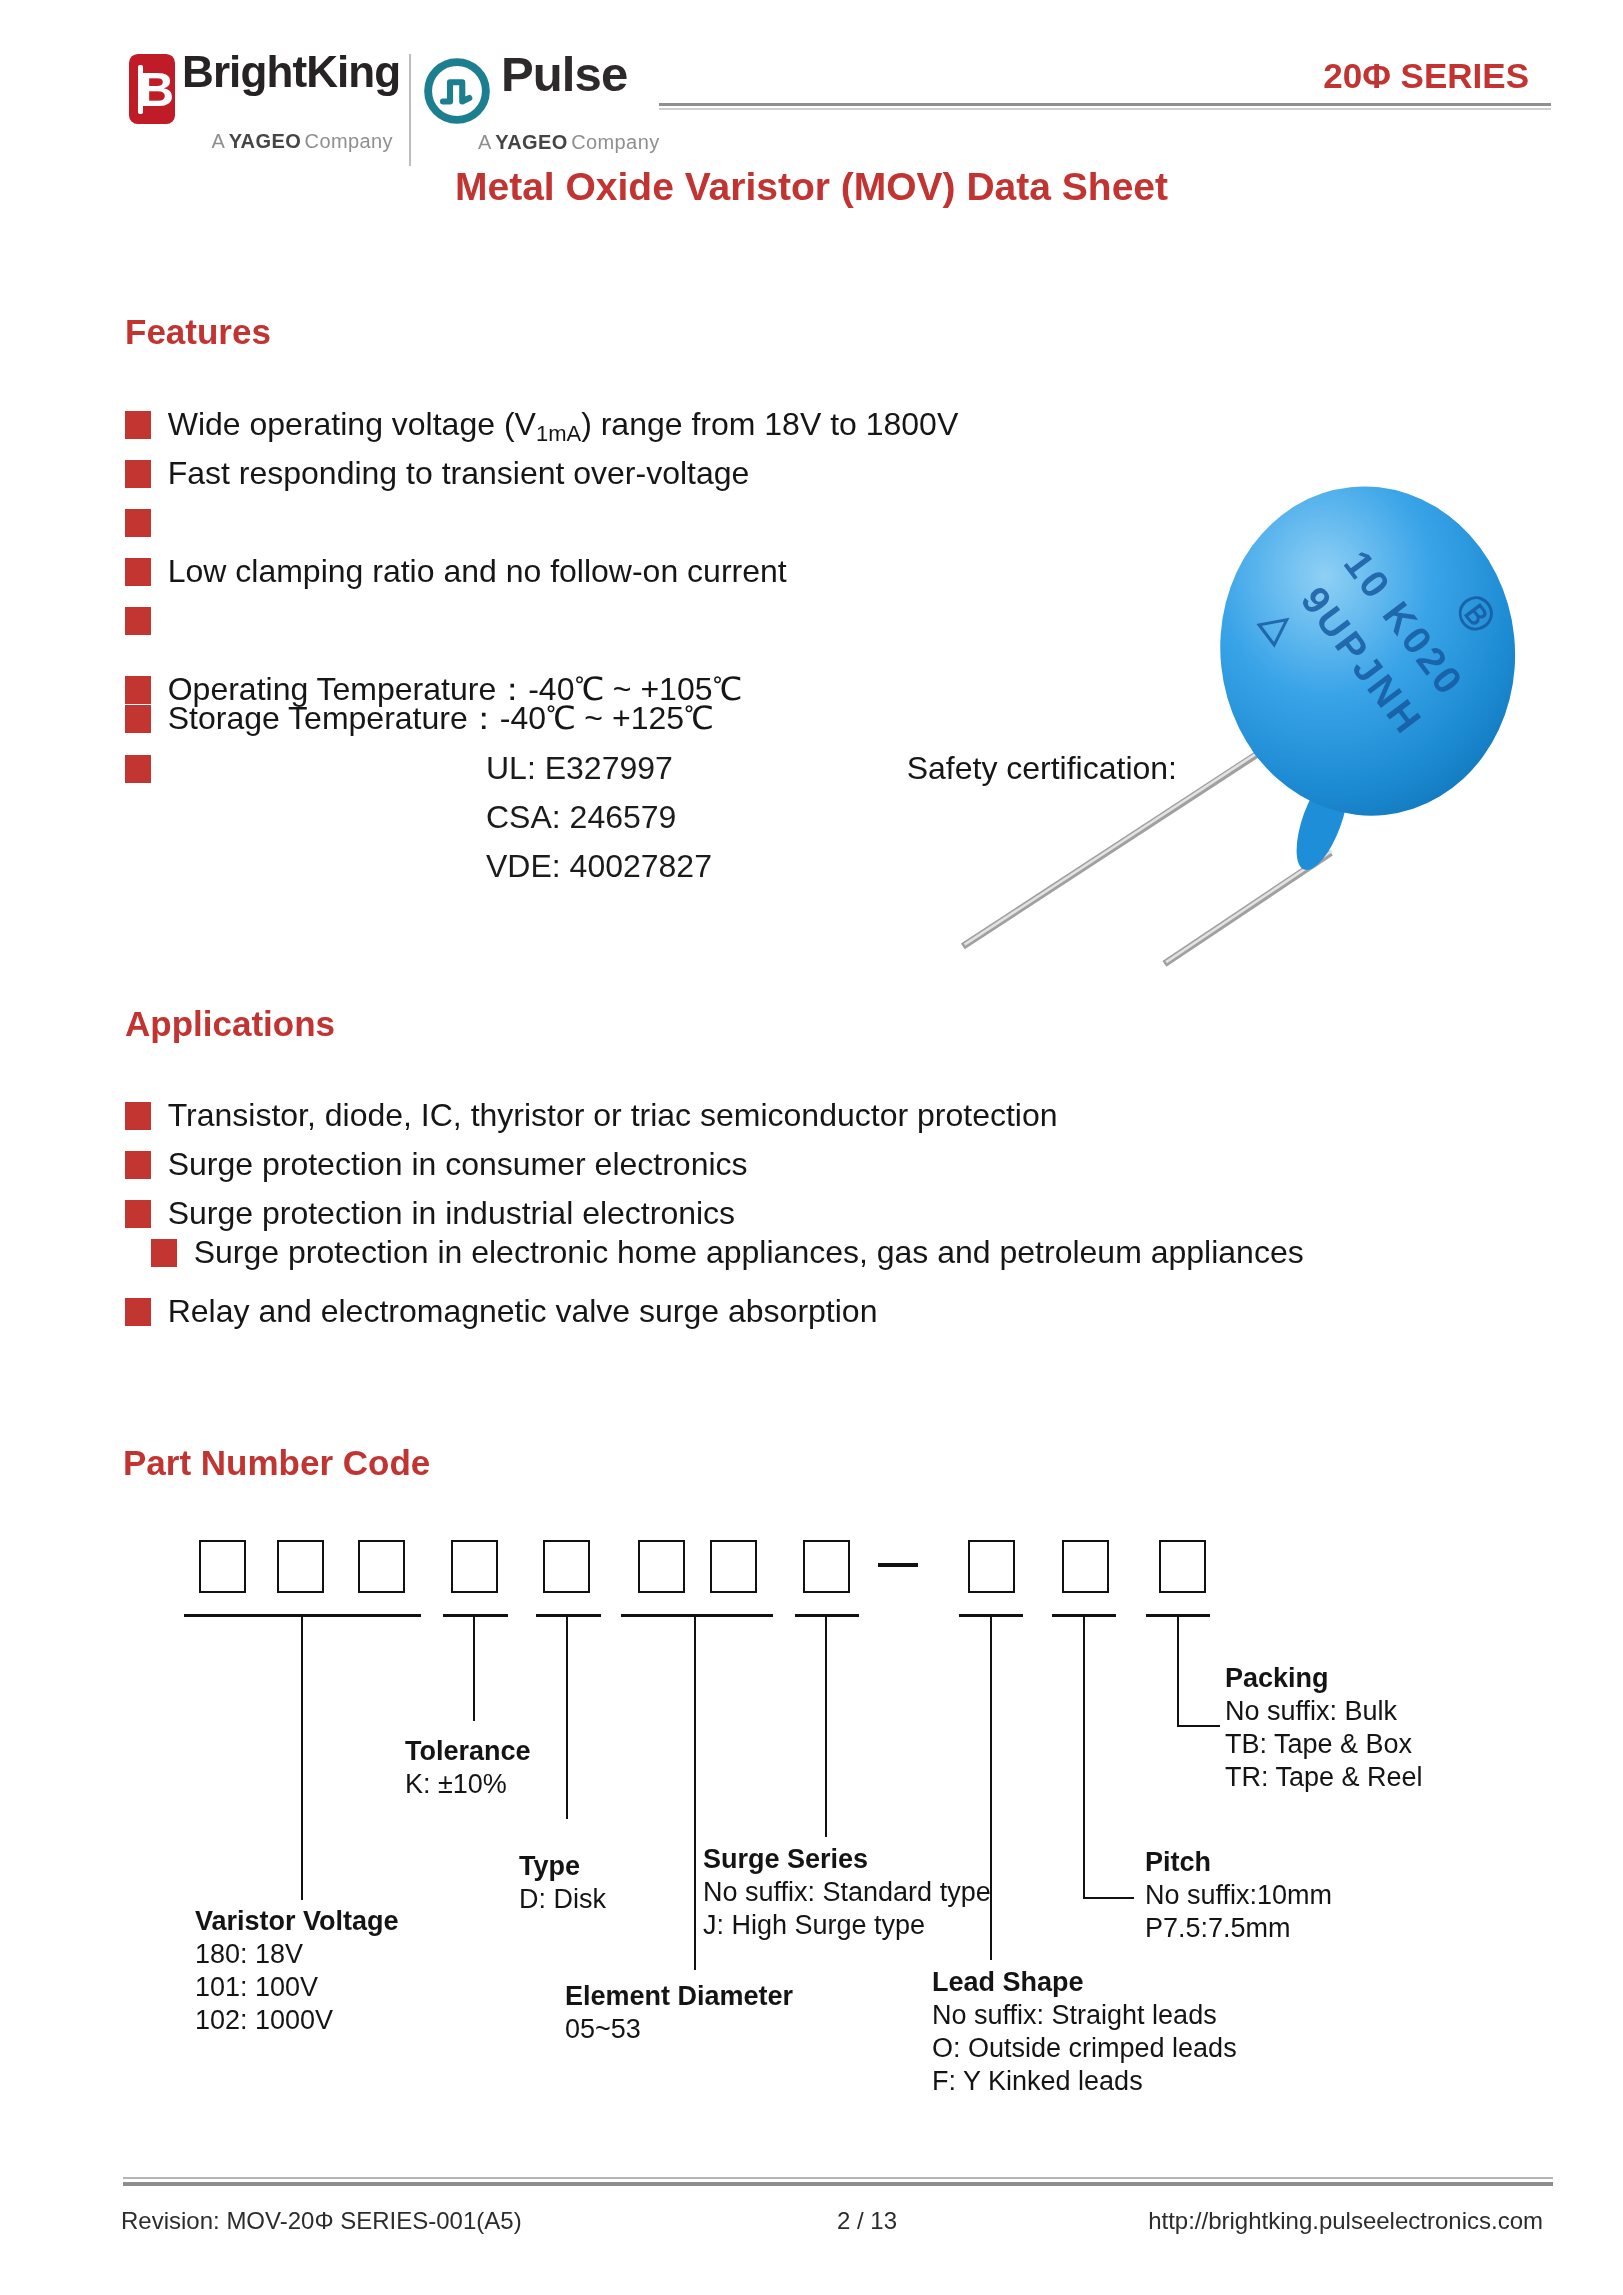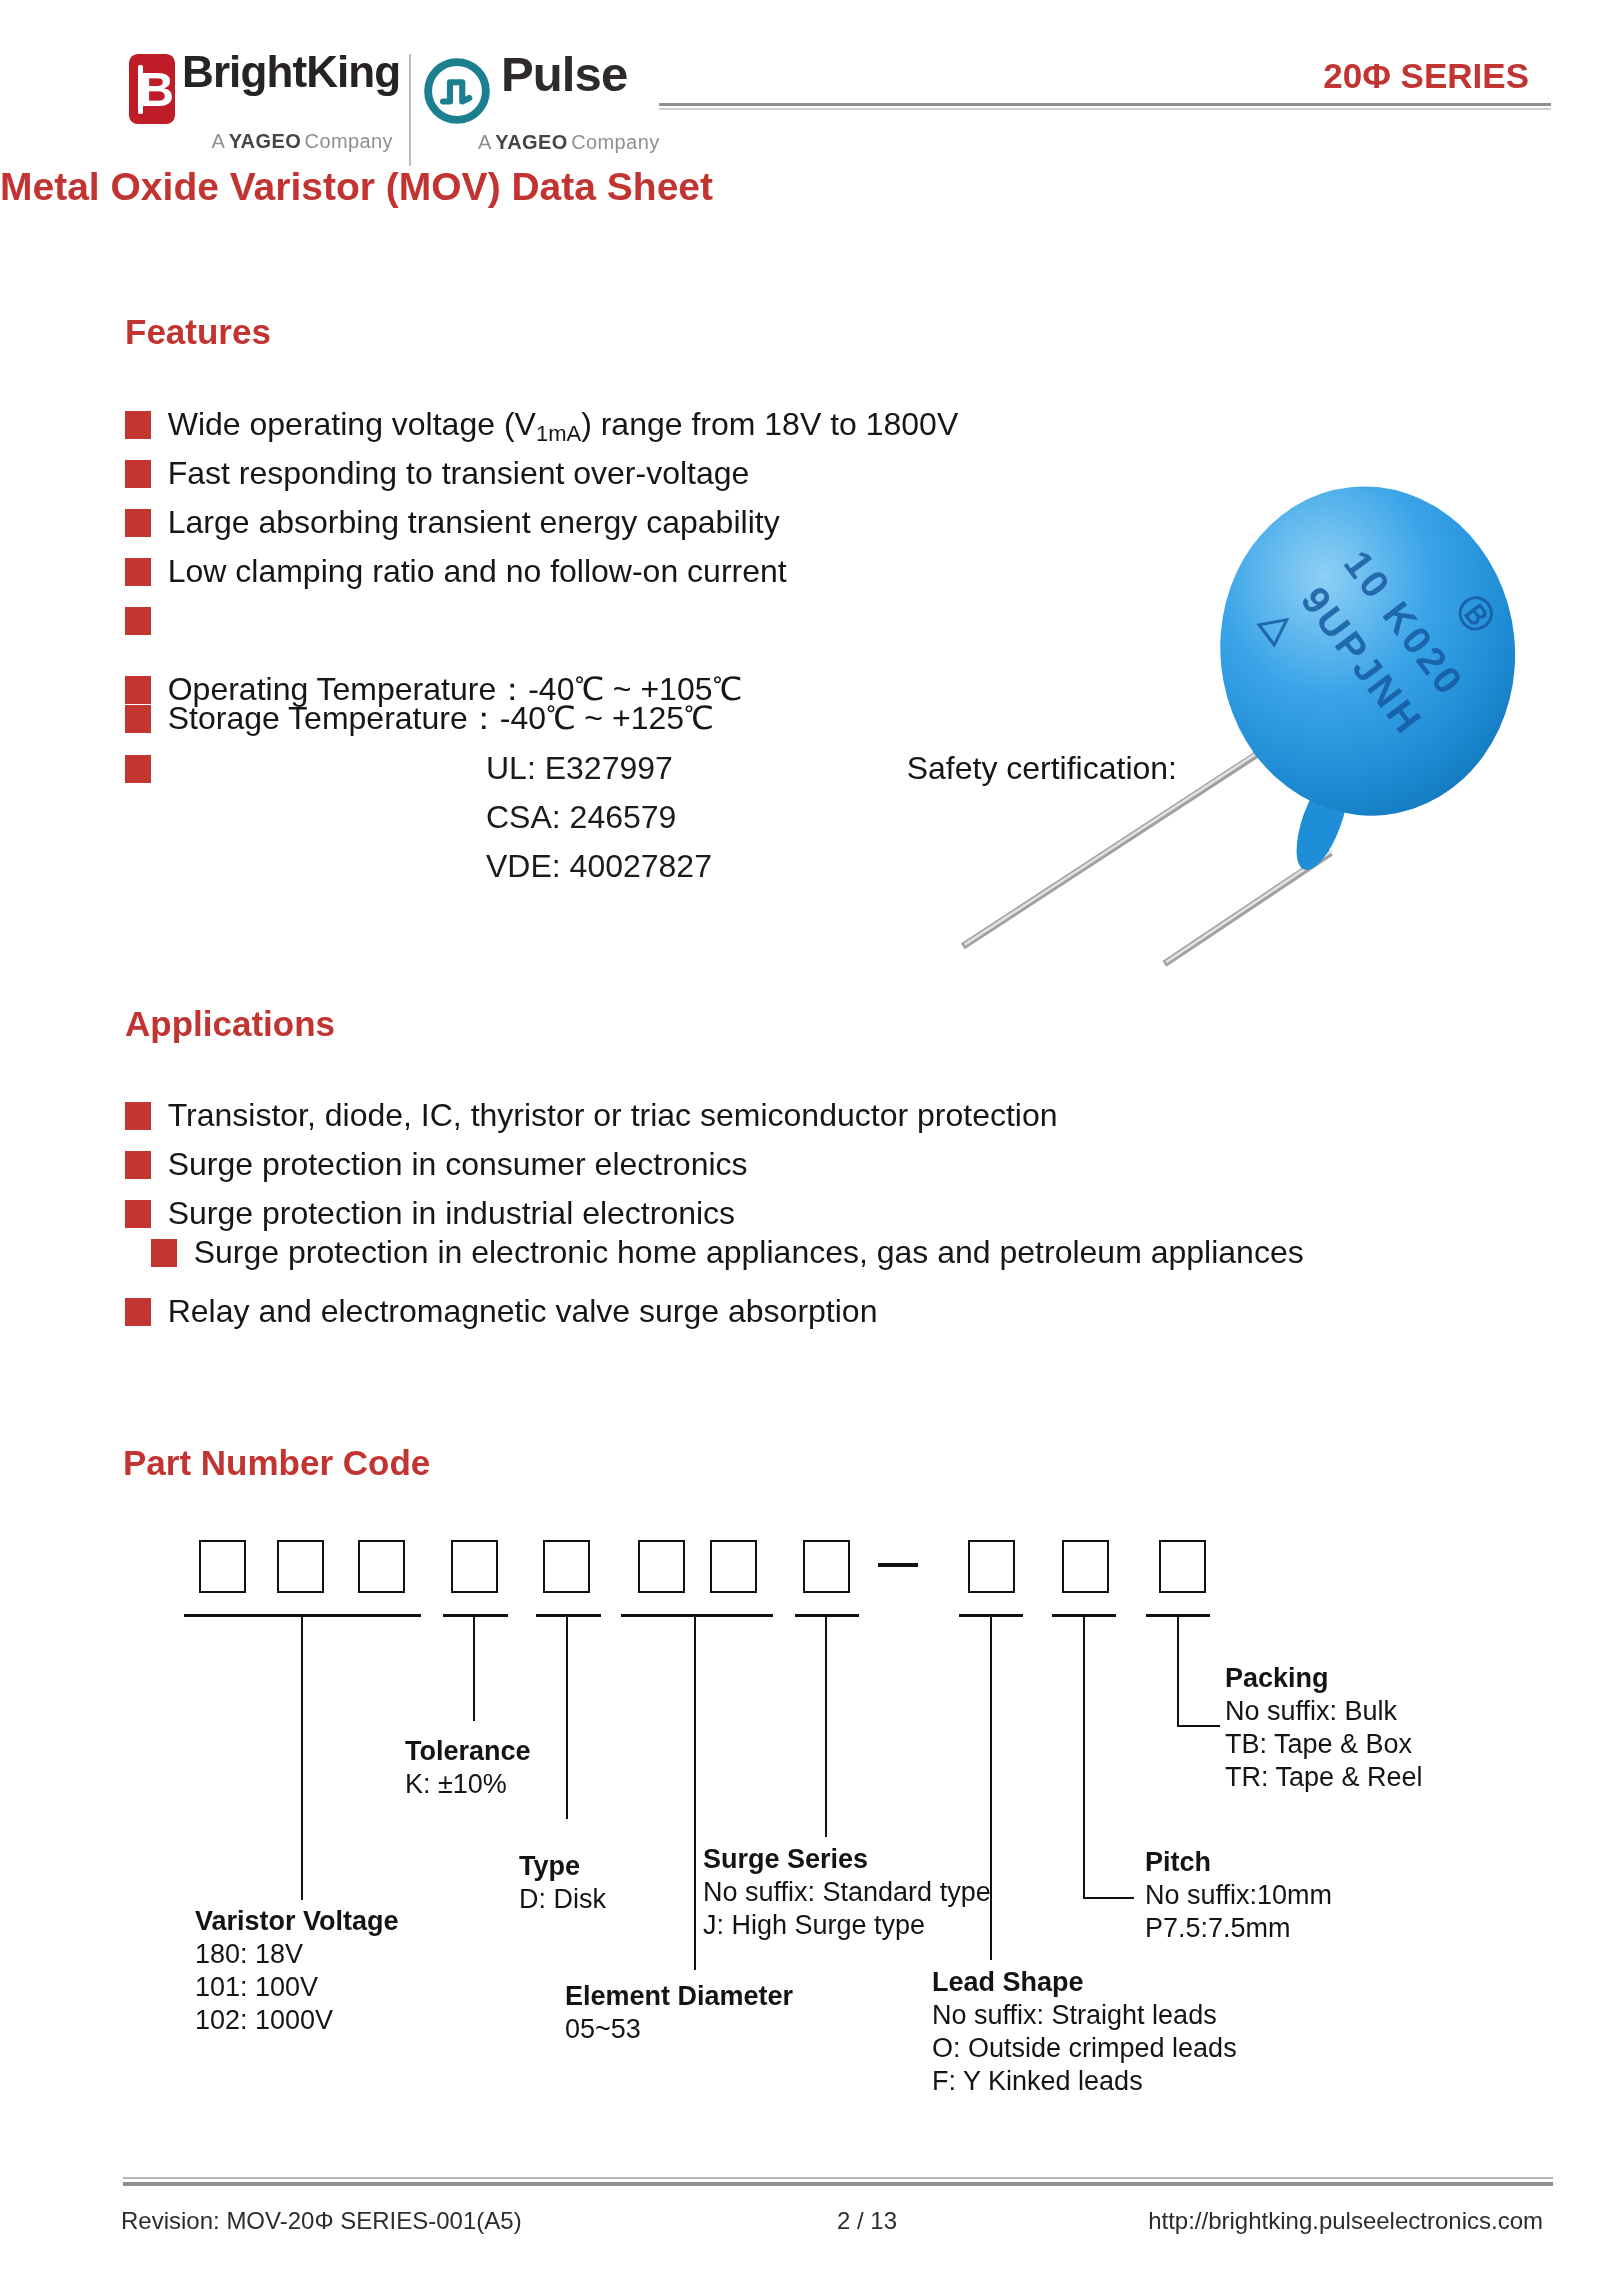--- a/index.html
+++ b/index.html
@@ -18,21 +18,21 @@
   .bk-tag{left:180px;top:130px;width:213px;text-align:right;}
   .divider-v{left:409px;top:54px;width:1.8px;height:112px;background:#bdbdbd;}
   .pulse-icon{left:422px;top:56px;}
   .pulse-word{left:501px;top:46px;font-size:49px;font-weight:bold;letter-spacing:-0.9px;color:#2e2a2c;}
   .pulse-tag{left:478px;top:131px;width:168px;text-align:right;}
   .series{left:1174px;top:56px;width:355px;text-align:right;font-size:35px;font-weight:bold;color:#c23431;}
   .hrule1{left:659px;top:103px;width:892px;height:2.6px;background:#8f8f8f;}
   .hrule2{left:659px;top:108px;width:892px;height:1.8px;background:#cfcfcf;}
 
   
-  .doc-title{left:0;top:165px;width:1623px;text-align:left;font-size:39px;font-weight:bold;color:#c23431;}
+  .doc-title{left:0;top:165px;width:1623px;text-align:center;font-size:39px;font-weight:bold;color:#c23431;}
   .sec-h{font-size:35px;font-weight:bold;color:#c23431;}
 
   
   .b-row{left:125px;height:39px;display:flex;align-items:center;}
   .bullet{width:26px;height:28px;background:#c23531;margin-right:16.7px;flex:0 0 auto;}
   .b-text{font-size:32px;color:#161616;white-space:nowrap;}
   .sub{font-size:22px;position:relative;top:6.1px;}
   .cert-extra{position:absolute;left:361px;font-size:32px;white-space:nowrap;}
   .cert-row{left:486px;height:39px;display:flex;align-items:center;font-size:32px;}
 
@@ -84,21 +84,20 @@
 <div class="abs b-row" style="top:405px;">
   <span class="bullet"></span>
   <span class="b-text"><span>Wide operating voltage (V</span><span class="sub">1mA</span><span>) range from 18V to 1800V</span></span>
 </div>
 <div class="abs b-row" style="top:454px;">
   <span class="bullet"></span>
   <span class="b-text">Fast responding to transient over-voltage</span>
 </div>
 <div class="abs b-row" style="top:503px;">
   <span class="bullet"></span>
-  <span class="b-text">Large absorbing transient energy capability</span>
 </div>
 <div class="abs b-row" style="top:552px;align-items:center;">
   <span class="bullet"></span>
   <span class="b-text">Low clamping ratio and no follow-on current</span>
 </div>
 <div class="abs b-row" style="top:601px;">
   <span class="bullet"></span>
 </div>
 <div class="abs b-row" style="top:650px;margin-top:20px;">
   <span class="bullet"></span>

